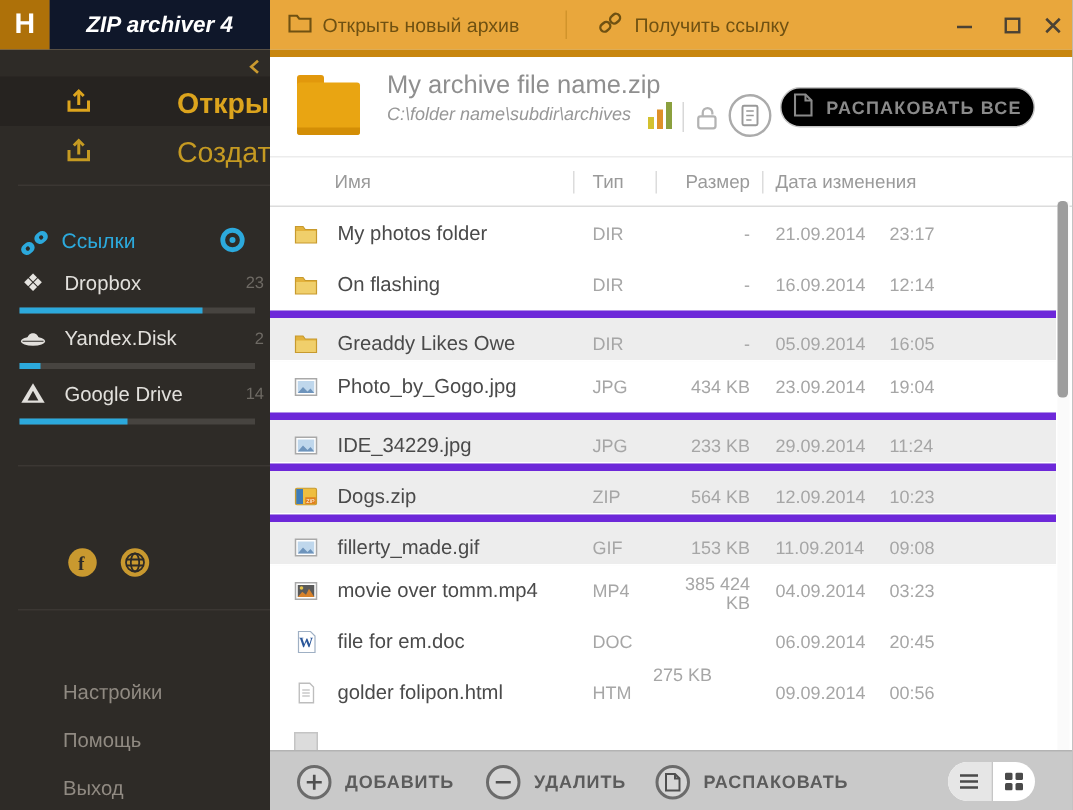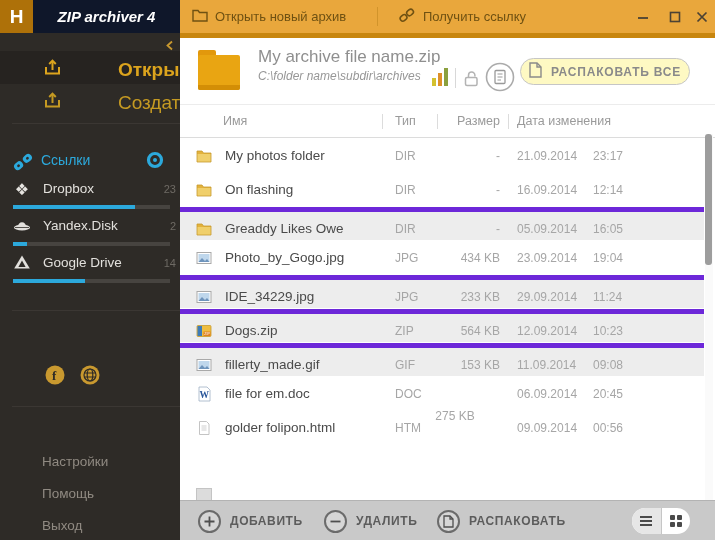--- a/index.html
+++ b/index.html
@@ -53,21 +53,21 @@
   .arch-folder .tab{position:absolute;left:0;top:0;width:18px;height:8px;background:#E2980C;border-radius:2px 2px 0 0;}
   .arch-folder .body{position:absolute;left:0;top:5px;width:42px;height:35px;background:#E9A512;border-radius:2px;}
   .arch-folder .base{position:absolute;left:0;top:35px;width:42px;height:5px;background:#D38E06;border-radius:0 0 2px 2px;}
   .arch-name{position:absolute;left:78px;top:9px;font-size:17px;color:#8F8F8F;}
   .arch-path{position:absolute;left:78px;top:31px;font-size:12px;font-style:italic;color:#979797;}
   .arch-stats{position:absolute;left:252px;top:27px;}
   .arch-vsep{position:absolute;left:275px;top:30px;width:1px;height:20px;background:#D8D8D8;}
   .arch-lock{position:absolute;left:282px;top:31px;}
   .arch-note{position:absolute;left:305px;top:24px;width:30px;height:30px;}
   .extract-all{position:absolute;left:340px;top:20px;width:170px;height:27px;border:1.5px solid #C6C6C6;
-               border-radius:14px;background:#fef9c3;display:flex;align-items:center;justify-content:center;gap:9px;
+               border-radius:14px;background:#000000;display:flex;align-items:center;justify-content:center;gap:9px;
                font-size:12px;font-weight:bold;letter-spacing:0.8px;color:#8A8A8A;}
 
   .thead{position:absolute;left:0;top:66px;width:535px;height:34px;border-top:1px solid #ECECEC;border-bottom:1px solid #DCDCDC;
          font-size:12.5px;color:#9A9A9A;}
   .thead span{position:absolute;top:9px;}
   .th-name{left:43px;} .th-type{left:215px;}
   .th-size{left:230px;width:90px;text-align:right;}
   .th-date{left:337px;}
   .th-sep{position:absolute;top:10px;width:1px;height:15px;background:#DCDCDC;}
   .ts1{left:202px;} .ts2{left:257px;} .ts3{left:328px;}
@@ -390,20 +390,33 @@
               <path d="M2.5 12l3.5-4 3 3 2-2 2.5 3z" fill="#6E94BC"></path>
             </svg></span>
           <span class="fname">fillerty_made.gif</span>
           <span class="ftype">GIF</span>
           <span class="fsize">153 KB</span>
           <span class="fdate">11.09.2014</span>
           <span class="ftime">09:08</span>
         </div>
         <div class="row">
           <span class="ficon"><svg width="16" height="16" viewBox="0 0 16 16">
+              <rect x="1" y="2.5" width="14" height="11" fill="#fff" stroke="#A9A9A9"></rect>
+              <rect x="2.5" y="4" width="11" height="8" fill="#5A5A5A"></rect>
+              <path d="M2.5 12l3-3.5 2.5 2 2-4 3.5 5.5z" fill="#D8822B"></path>
+              <circle cx="5" cy="6" r="1.2" fill="#E8C54B"></circle>
+            </svg></span>
+          <span class="fname">movie over tomm.mp4</span>
+          <span class="ftype">MP4</span>
+          <span class="fsize wrap">385 424 KB</span>
+          <span class="fdate">04.09.2014</span>
+          <span class="ftime">03:23</span>
+        </div>
+        <div class="row">
+          <span class="ficon"><svg width="16" height="16" viewBox="0 0 16 16">
               <path d="M3 1h8l3 3v11H3z" fill="#fff" stroke="#9FB0C4" stroke-width="0.8"></path>
               <text x="3.4" y="11.5" font-size="9.5" font-weight="bold" fill="#2B579A" font-family="Liberation Serif,serif">W</text>
             </svg></span>
           <span class="fname">file for em.doc</span>
           <span class="ftype">DOC</span>
           <span class="fsize"></span>
           <span class="fdate">06.09.2014</span>
           <span class="ftime">20:45</span>
         </div>
         <div class="row">

